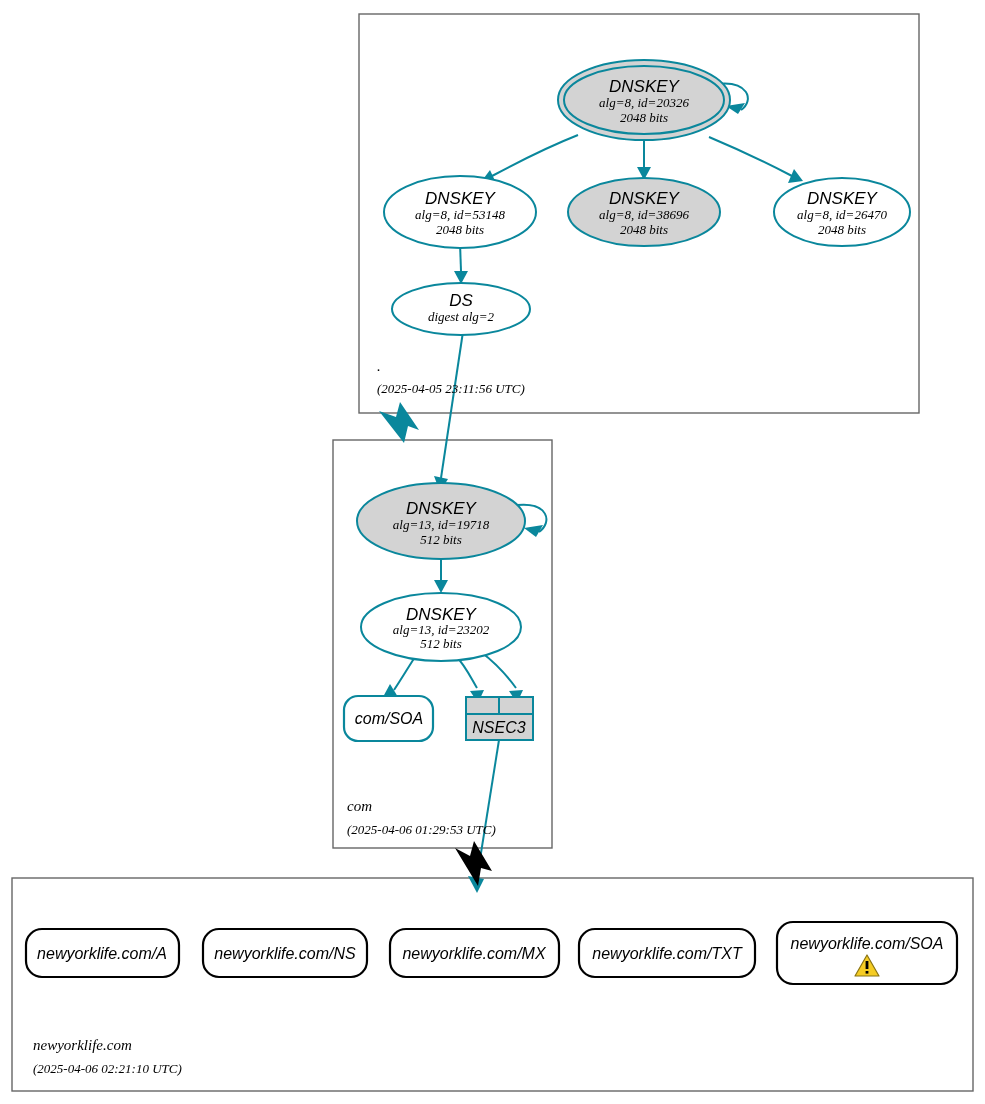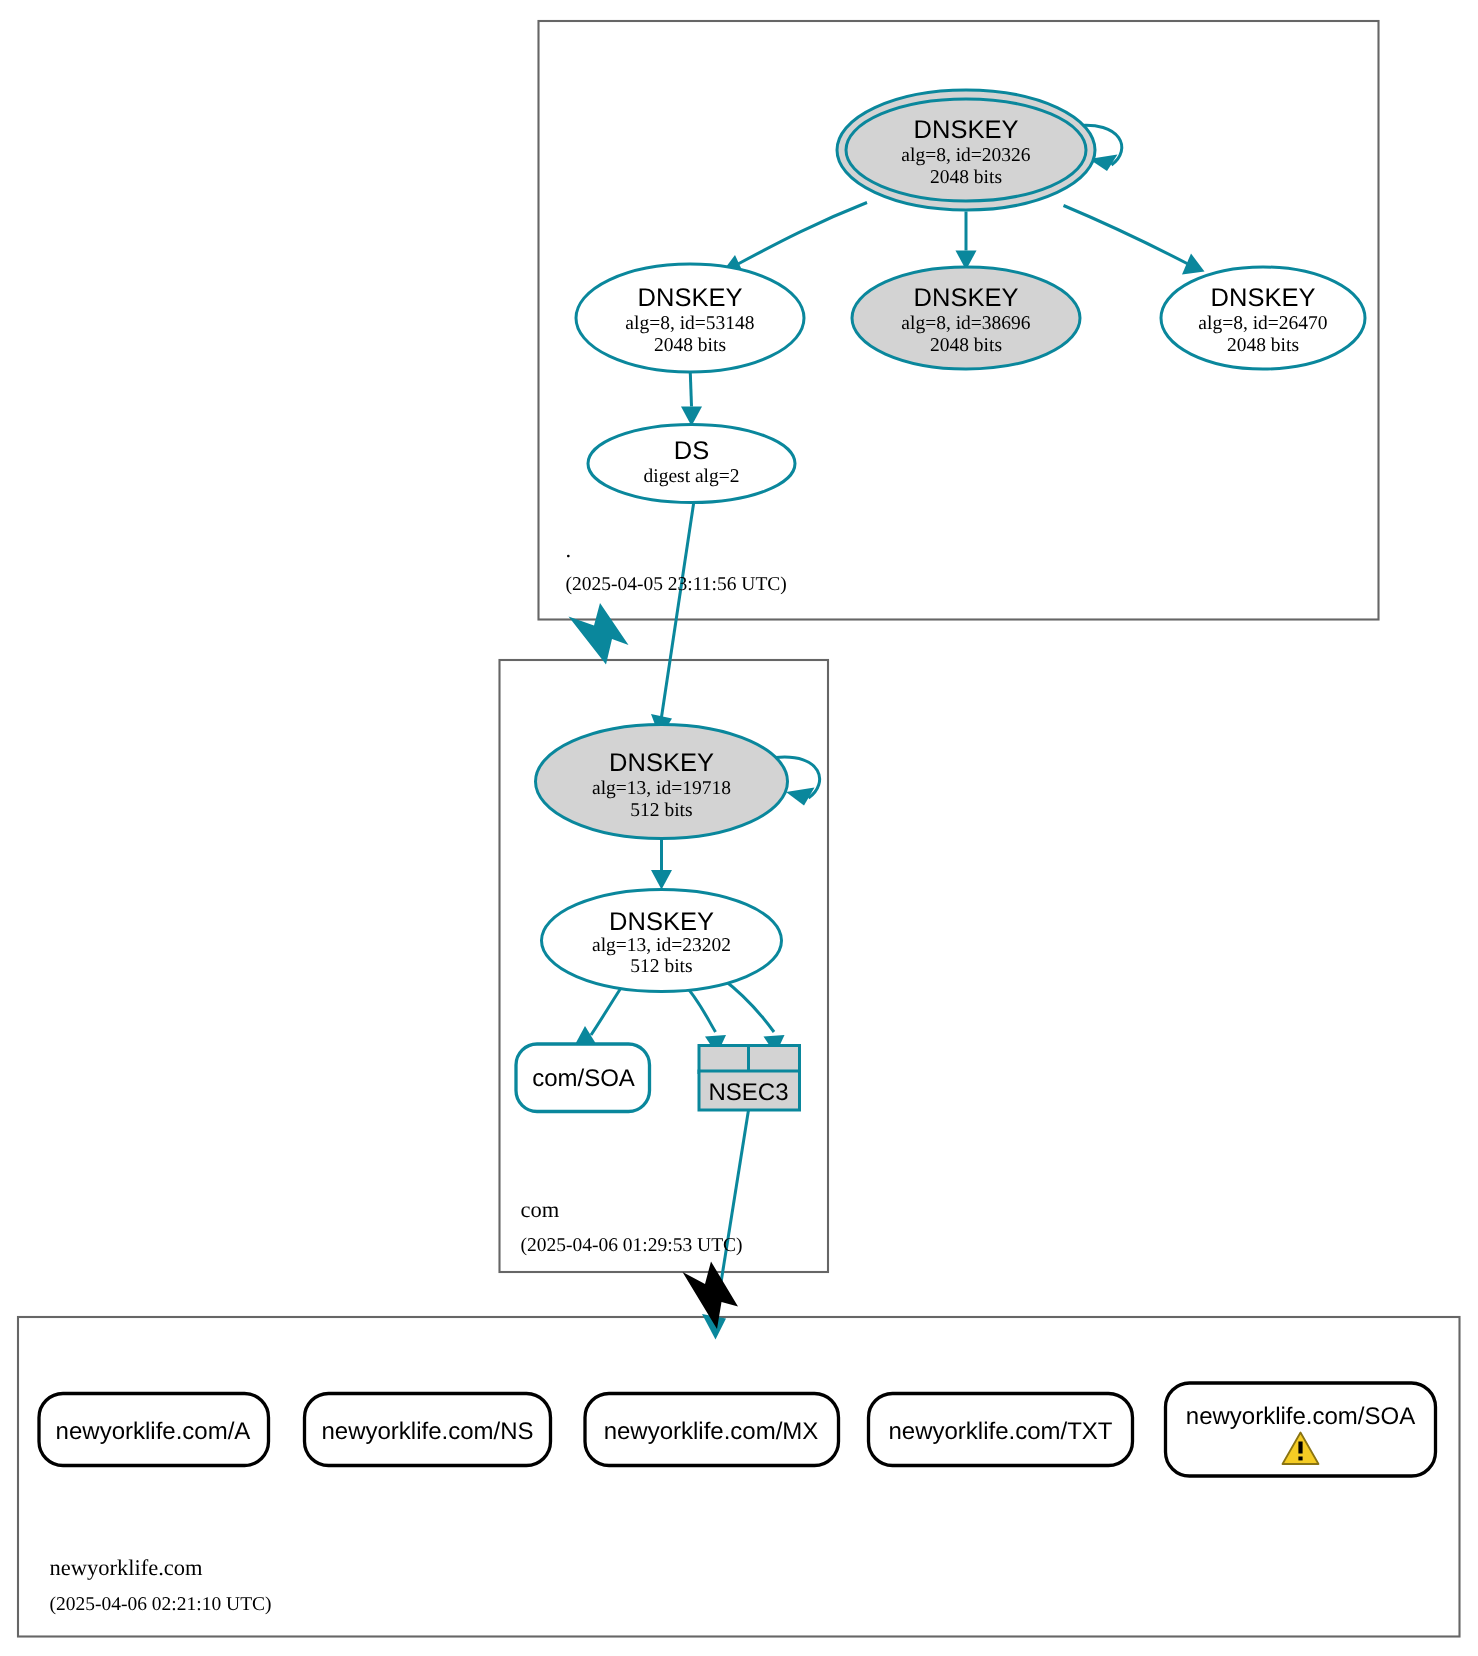--- a/index.html
+++ b/index.html
@@ -10,20 +10,21 @@
   body {
     width: 985px;
     height: 1104px;
     font-family: "Liberation Sans", sans-serif;
     overflow: hidden;
   }
   #graph-root {
     position: relative;
     width: 985px;
     height: 1104px;
+    font-style: italic;
   }
   svg#dnssec-graph {
     display: block;
     width: 985px;
     height: 1104px;
   }
   .zone-box {
     fill: none;
     stroke: #666666;
     stroke-width: 1.4;

